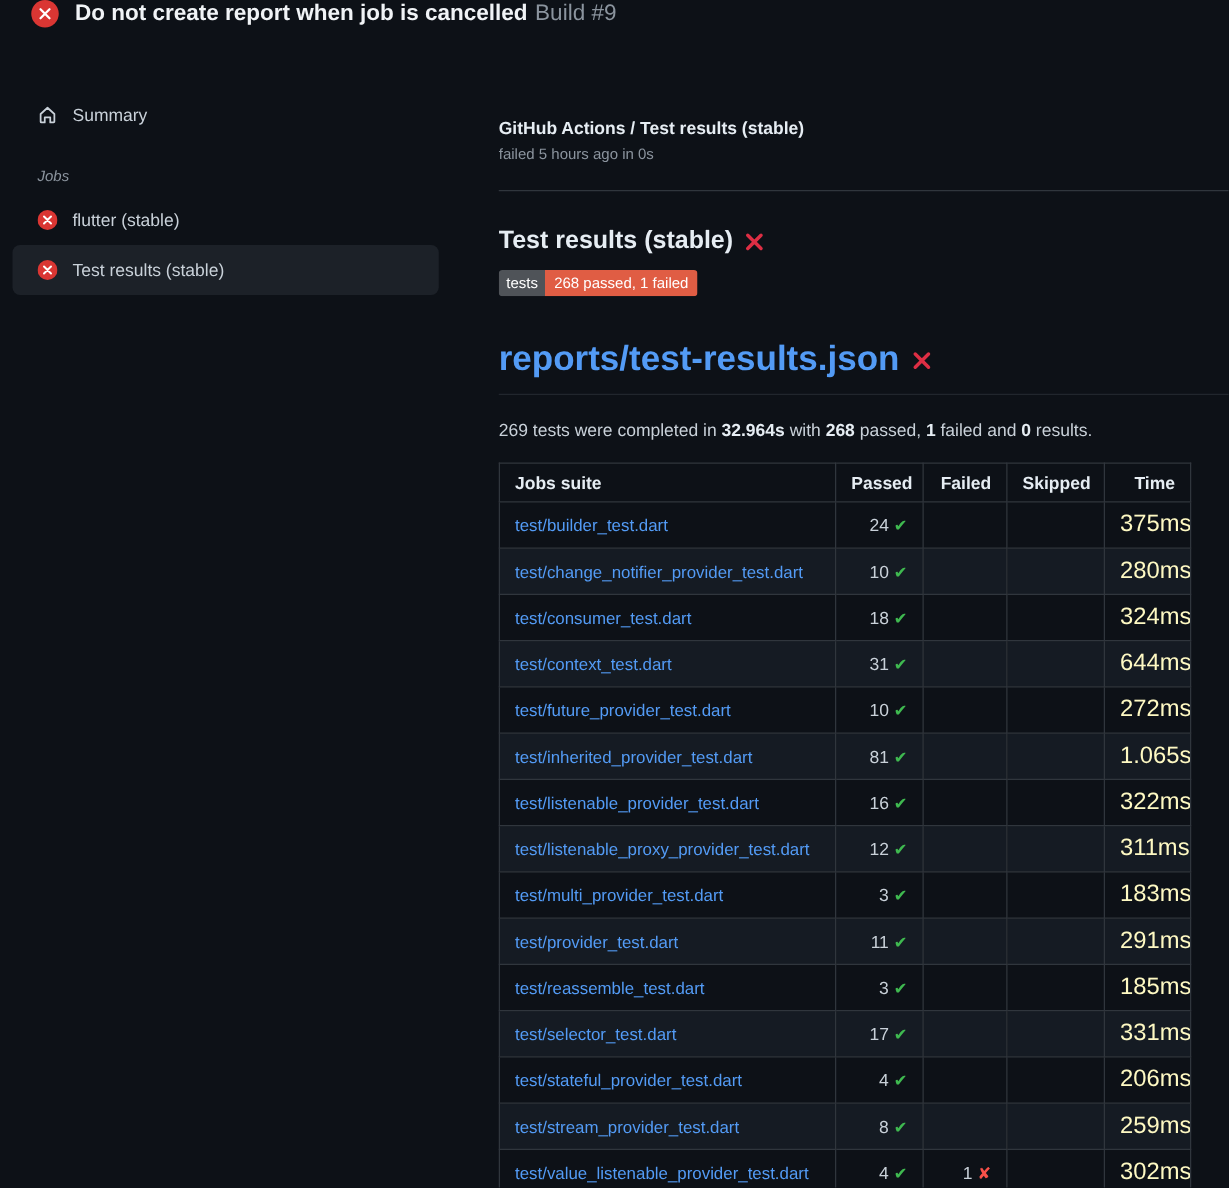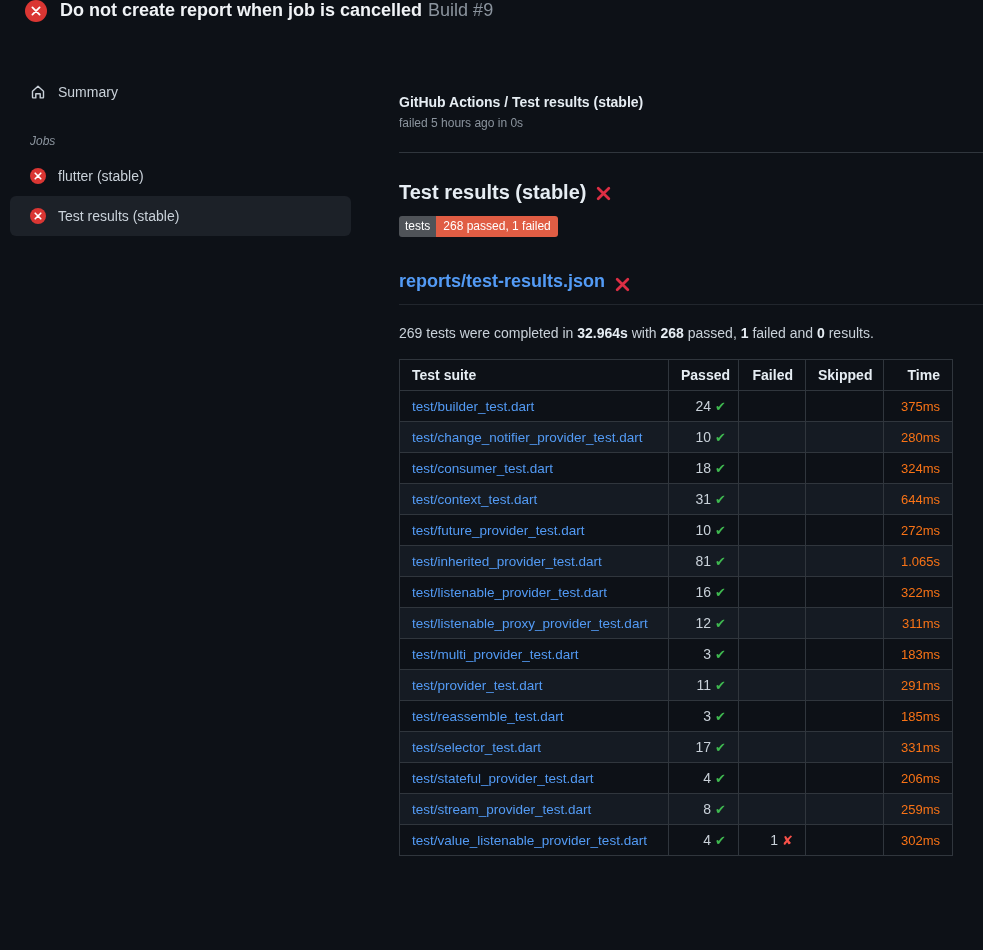--- a/index.html
+++ b/index.html
@@ -41,21 +41,21 @@
     display:flex; align-items:center; }
   .x-emoji { display:inline-flex; margin-left:9px; transform:translateY(1px); }
 
   .badge { display:inline-flex; margin-top:12px; font-size:12px; line-height:1;
     border-radius:3px; overflow:hidden; color:#ffffff; }
   .badge-key { background:#4f5358; padding:4px 6px 5px; }
   .badge-val { background:#e05d44; padding:4px 7px 5px; }
 
   .report-heading { margin:34px -31px 0 0; padding:0 31px 12px 0;
     border-bottom:1px solid #21262d;
-    font-size:18px; font-weight:700; display:flex; align-items:flex-end; }
+    font-size:28px; font-weight:700; display:flex; align-items:center; }
   .report-link { color:#539bf5; text-decoration:none; }
 
   .summary-line { margin-top:20px; font-size:14px; color:#c9d1d9; }
   .summary-line .b { font-weight:700; color:#e6edf3; }
 
   
   table.results { margin-top:18px; width:553px; border-collapse:collapse;
     table-layout:fixed; font-size:14px; }
   .results th, .results td { border:1px solid #30363d; padding:7px 12px;
     overflow:hidden; white-space:nowrap; }
@@ -67,21 +67,21 @@
   .results col.c-suite { width:269px; }
   .results col.c-passed { width:70px; }
   .results col.c-failed { width:67px; }
   .results col.c-skipped { width:78px; }
   .results col.c-time { width:69px; }
   .suite-link { color:#539bf5; text-decoration:none; font-size:13.5px; }
   .mark { font-weight:700; margin-left:4px; font-size:13px; }
   .mark.ok { color:#3fb950; }
   .mark.bad { color:#f85149; }
   .num { color:#c9d1d9; }
-  .results td.time { color:#f97316; font-size:13px; }
+  .results td.time { color:#fef9c3; font-size:19px; }
 </style>
 </head>
 <body>
 
 <header class="top-header">
   <span class="run-status-circle">
     <svg width="12" height="12" viewBox="0 0 12 12">
       <path d="M2.4 2.4 L9.6 9.6 M9.6 2.4 L2.4 9.6" stroke="#ffffff" stroke-width="1.8" stroke-linecap="round"></path>
     </svg>
   </span>
@@ -148,21 +148,21 @@
     <table class="results">
       <colgroup>
         <col class="c-suite">
           <col class="c-passed">
           <col class="c-failed">
           <col class="c-skipped">
           <col class="c-time">
       </colgroup>
       <thead>
           <tr id="head-row">
-            <th class="suite">Test suite</th>
+            <th class="suite">Jobs suite</th>
             <th class="passed">Passed</th>
             <th class="failed">Failed</th>
             <th class="skipped">Skipped</th>
             <th class="time">Time</th>
           </tr>
         </thead>
       <tbody id="results-body">
           <tr>
             <td class="suite"><a class="suite-link" href="#">test/builder_test.dart</a></td>
             <td class="passed"><span class="num">24</span><span class="mark ok">✔</span></td>

